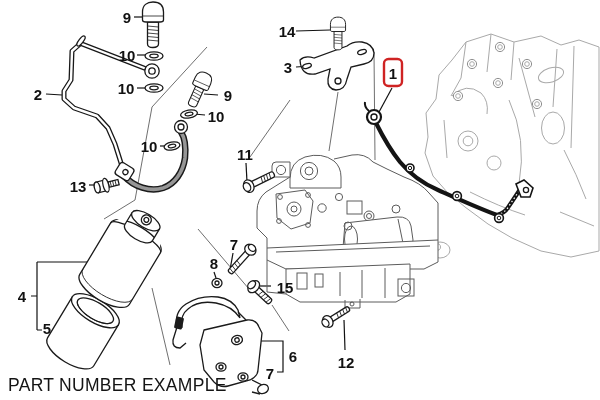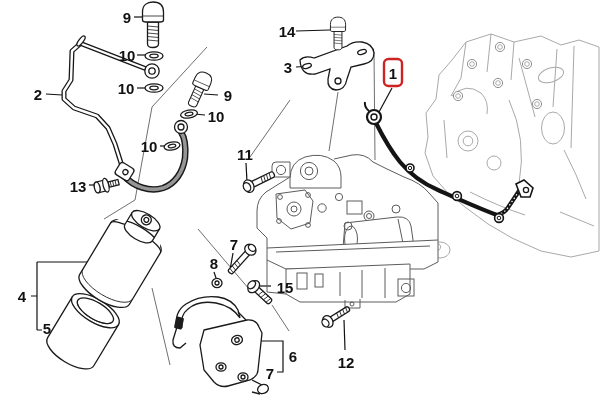--- a/index.html
+++ b/index.html
@@ -309,13 +309,14 @@
     <text class="lbl" x="214" y="269">8</text>
     <text class="lbl" x="285" y="293">15</text>
     <text class="lbl" x="346" y="368">12</text>
     <text class="lbl" x="22" y="302">4</text>
     <text class="lbl" x="47" y="334">5</text>
     <text class="lbl" x="293" y="362">6</text>
     <text class="lbl" x="270" y="379">7</text>
   </g>
 </svg>
 
+<div class="cap">PART NUMBER EXAMPLE</div>
 </div>
 
 </body></html>

